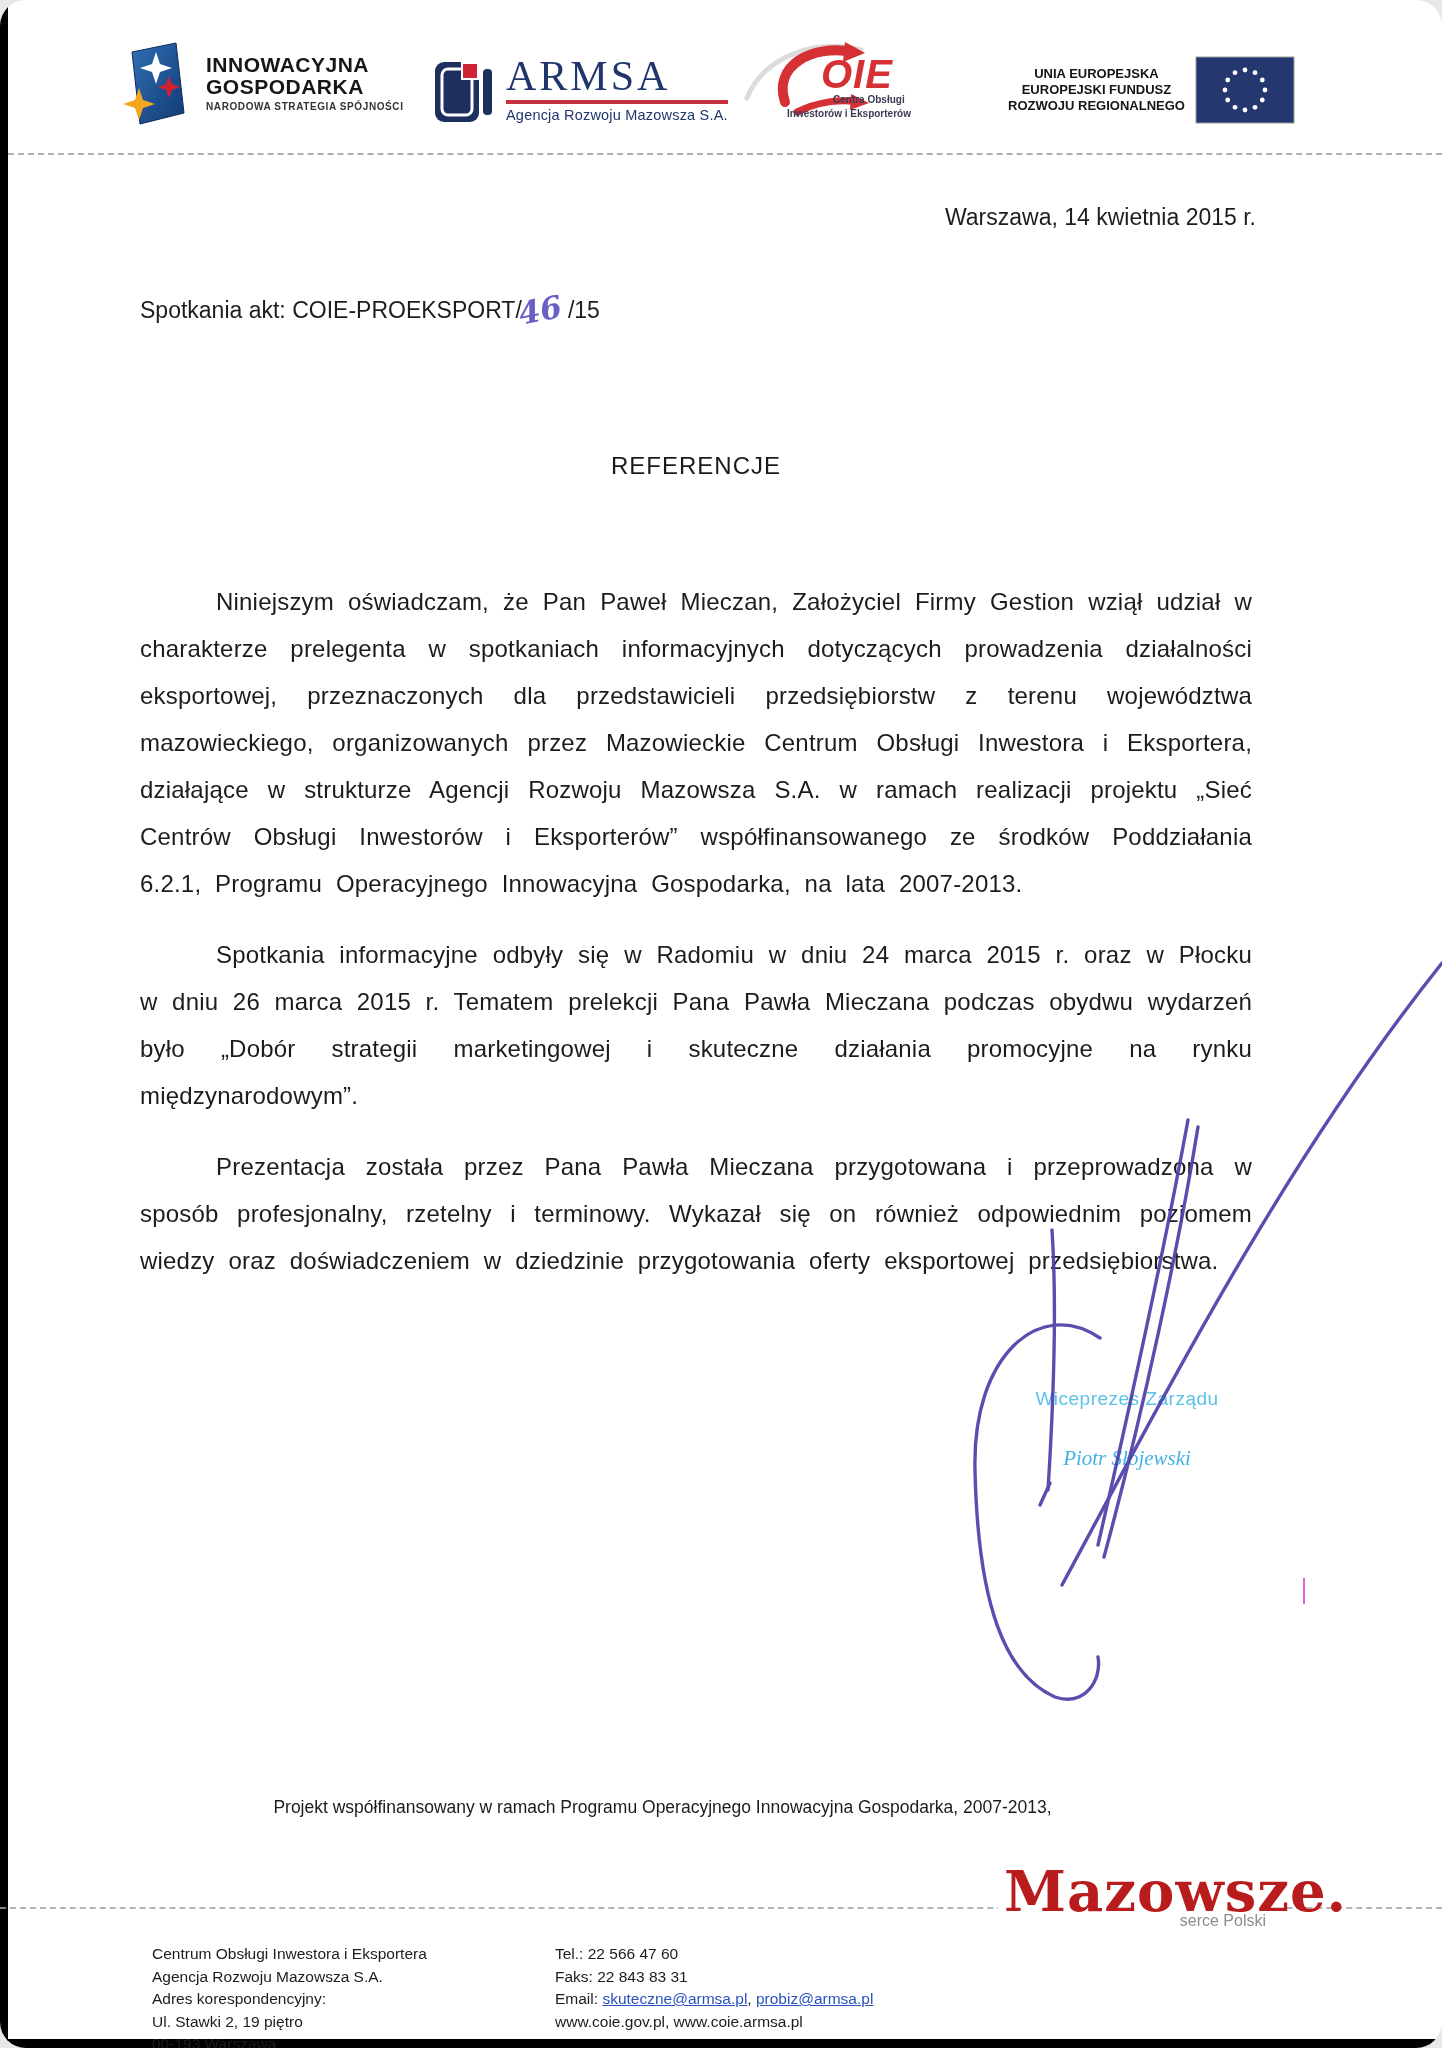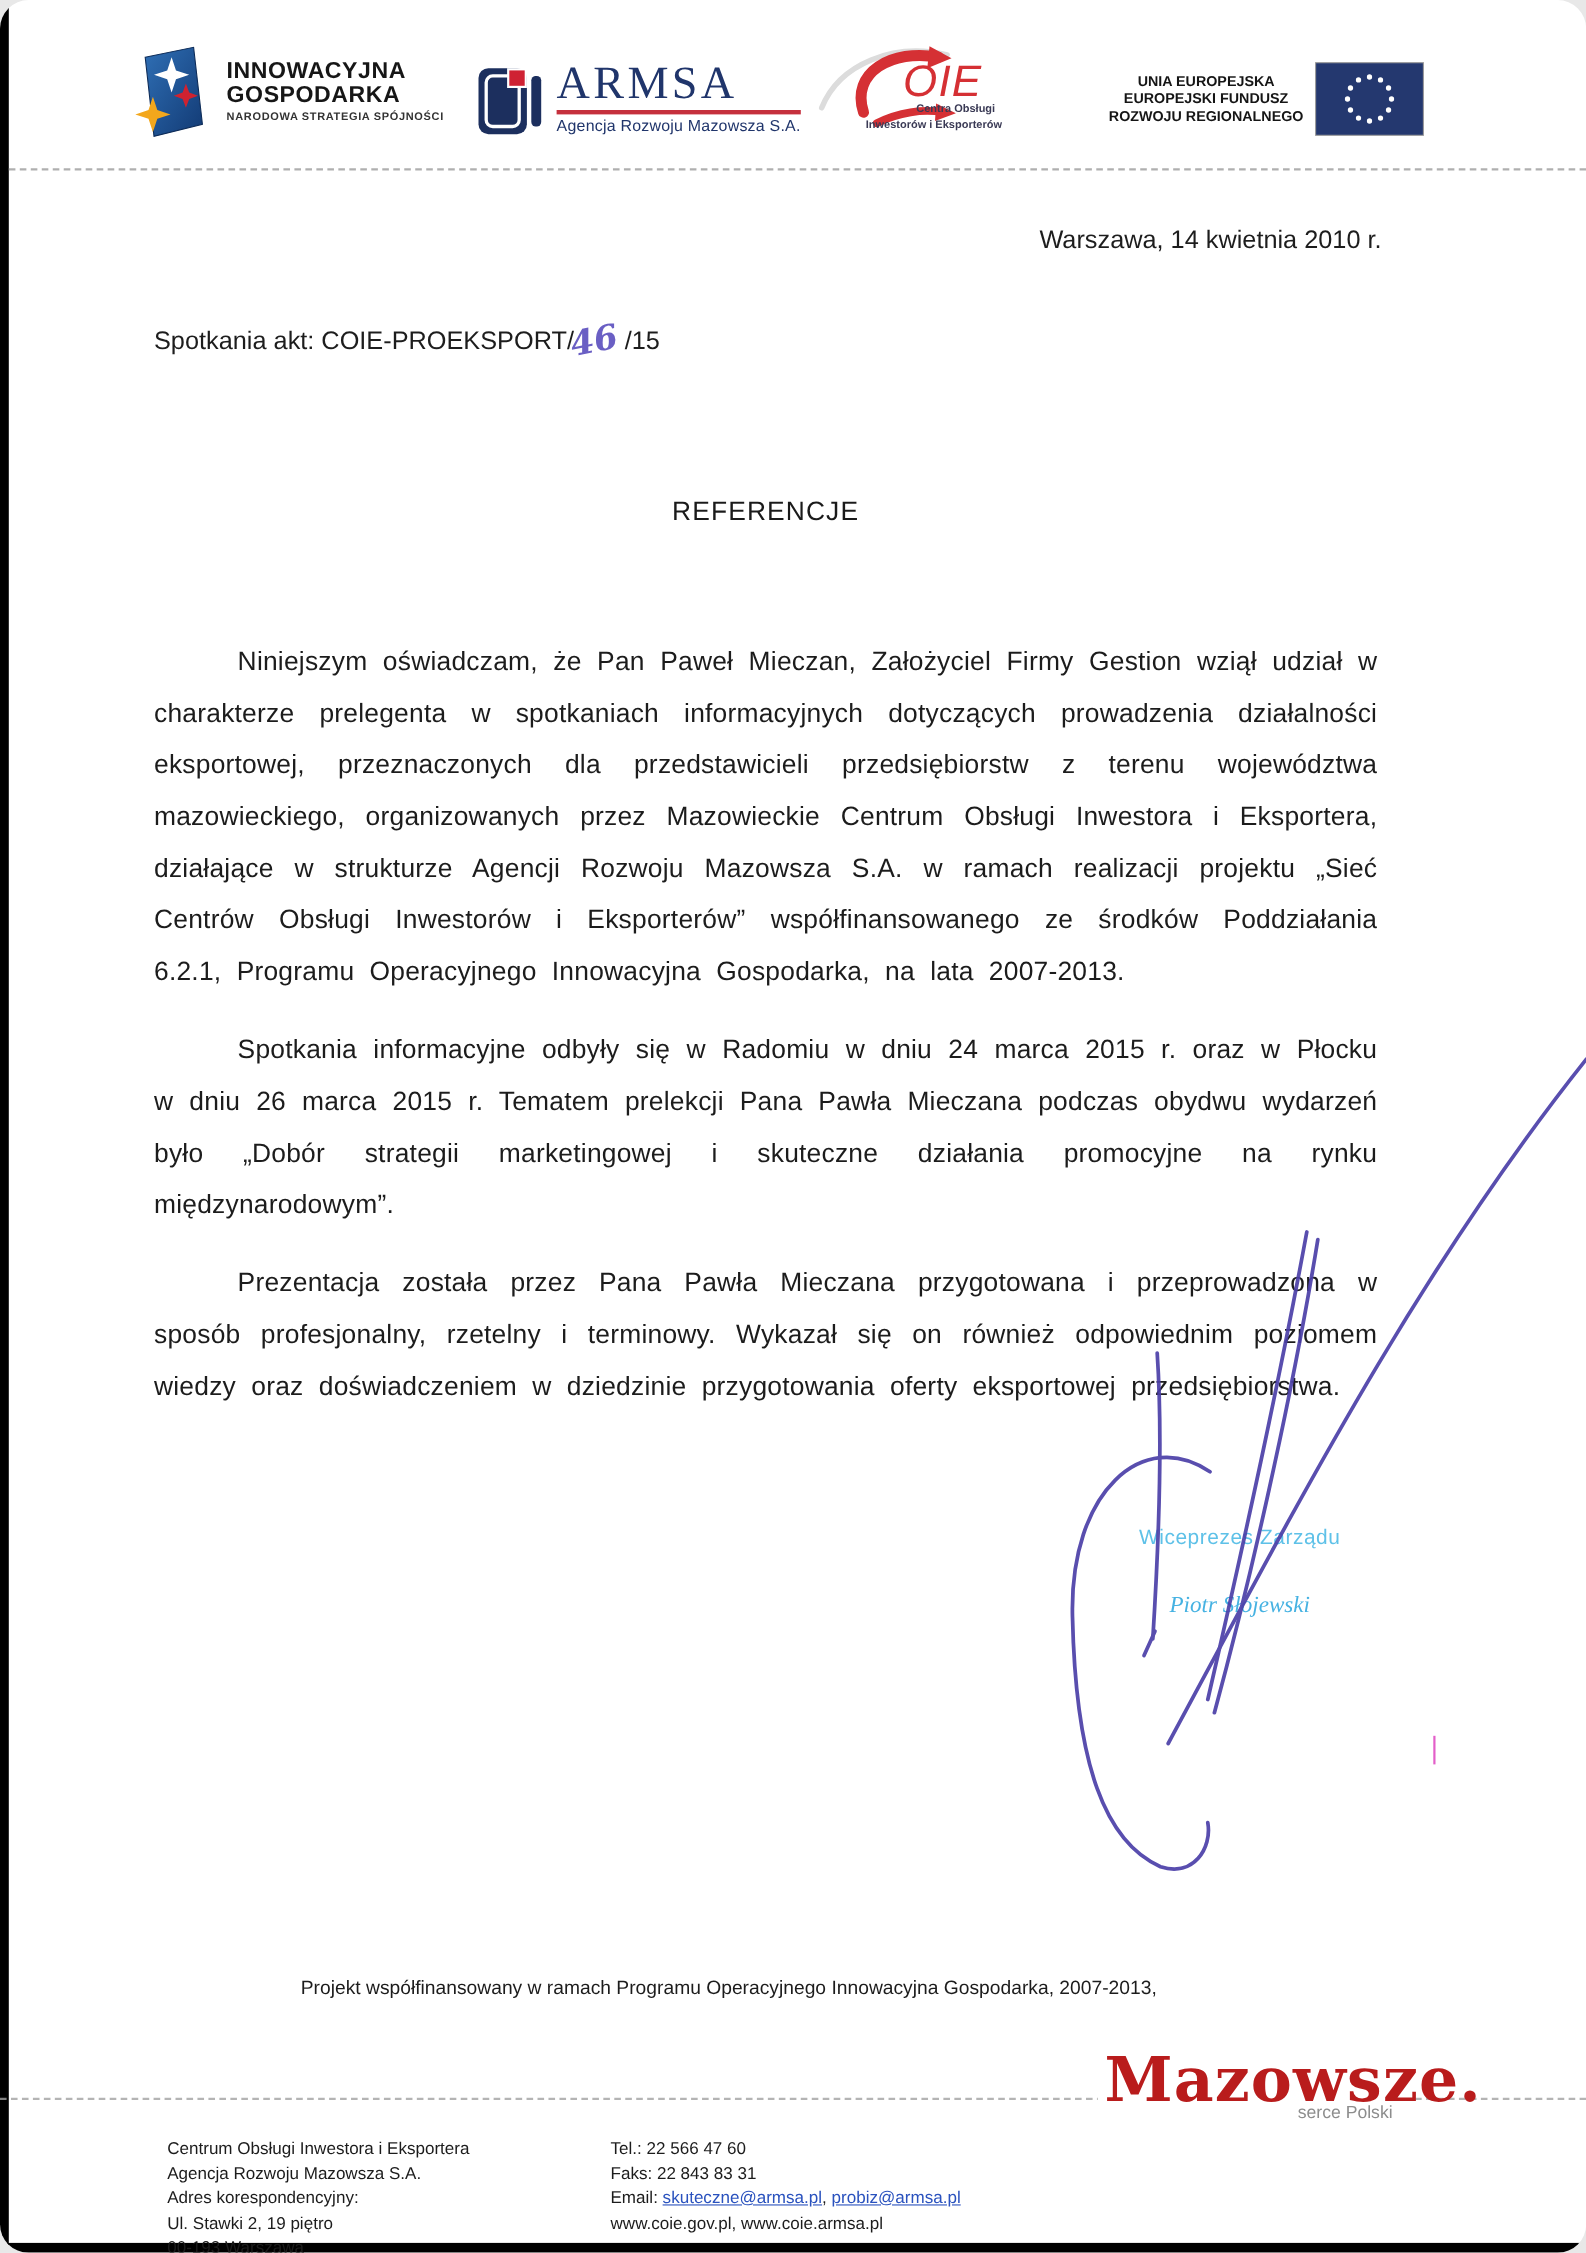--- a/index.html
+++ b/index.html
@@ -14,21 +14,21 @@
   
   .logo-ig{position:absolute;left:122px;top:40px;display:flex;align-items:center;gap:14px;}
   .ig-text .l1,.ig-text .l2{font-weight:bold;font-size:21px;line-height:22px;letter-spacing:0.5px;color:#161616;}
   .ig-text .l3{font-size:10px;font-weight:bold;letter-spacing:0.6px;color:#333;margin-top:3px;}
   .logo-armsa{position:absolute;left:432px;top:56px;display:flex;gap:12px;align-items:flex-start;}
   .armsa-text{display:flex;flex-direction:column;}
   .armsa-name{font-family:"Liberation Serif",serif;font-size:42px;line-height:40px;letter-spacing:3px;color:#20356b;
     border-bottom:4px solid #c5303d;padding-bottom:4px;}
   .armsa-sub{font-size:14.5px;color:#20356b;margin-top:3px;letter-spacing:0.2px;}
   .logo-coie{position:absolute;left:733px;top:36px;width:190px;height:95px;}
-  .coie-name{position:absolute;left:88px;top:16px;font-size:40px;font-weight:normal;font-style:italic;
+  .coie-name{position:absolute;left:88px;top:16px;font-size:40px;font-weight:bold;font-style:italic;
     color:#d53034;letter-spacing:1px;}
   .coie-sub1{position:absolute;left:100px;top:58px;font-size:10px;font-weight:bold;color:#3a3a55;}
   .coie-sub2{position:absolute;left:54px;top:72px;font-size:10px;font-weight:bold;color:#3a3a55;}
   .logo-eu{position:absolute;left:1008px;top:56px;display:flex;align-items:center;gap:10px;}
   .eu-text{text-align:center;font-size:13px;font-weight:bold;line-height:16px;color:#151515;}
   .header-rule{position:absolute;left:8px;right:0;top:153px;height:0;border-top:2px dashed #9c9c9c;opacity:.8;}
 
   
   .date-line{position:absolute;top:204px;left:0;width:1256px;text-align:right;font-size:23px;}
   .case-line{position:absolute;top:289px;left:140px;font-size:23px;}
@@ -135,21 +135,21 @@
         <circle cx="40" cy="16.7" r="2.4"></circle>
           <circle cx="50" cy="14" r="2.4"></circle>
         <circle cx="60" cy="16.7" r="2.4"></circle>
           <circle cx="67.3" cy="24" r="2.4"></circle>
       </g>
     </svg>
   </div>
 
   <div class="header-rule"></div>
 
-  <div class="date-line">Warszawa, 14 kwietnia 2010 r.</div>
+  <div class="date-line">Warszawa, 14 kwietnia 2015 r.</div>
 
   <div class="case-line">
     <span>Spotkania akt: COIE-PROEKSPORT/</span><span class="case-hand">46</span><span class="case-suffix">/15</span>
   </div>
 
   <div class="doc-title">REFERENCJE</div>
 
   <div class="body-text">
     <p>Niniejszym oświadczam, że Pan Paweł Mieczan, Założyciel Firmy Gestion wziął udział w charakterze prelegenta w spotkaniach informacyjnych dotyczących prowadzenia działalności eksportowej, przeznaczonych dla przedstawicieli przedsiębiorstw z terenu województwa mazowieckiego, organizowanych przez Mazowieckie Centrum Obsługi Inwestora i Eksportera, działające w strukturze Agencji Rozwoju Mazowsza S.A. w ramach realizacji projektu „Sieć Centrów Obsługi Inwestorów i Eksporterów” współfinansowanego ze środków Poddziałania 6.2.1, Programu Operacyjnego Innowacyjna Gospodarka, na lata 2007-2013.</p>
     <p>Spotkania informacyjne odbyły się w Radomiu w dniu 24 marca 2015 r. oraz w Płocku w dniu 26 marca 2015 r. Tematem prelekcji Pana Pawła Mieczana podczas obydwu wydarzeń było „Dobór strategii marketingowej i skuteczne działania promocyjne na rynku międzynarodowym”.</p>

